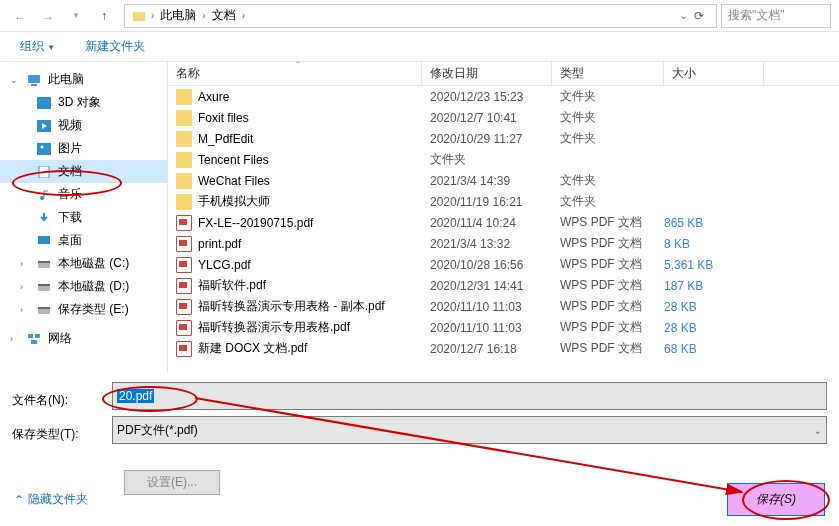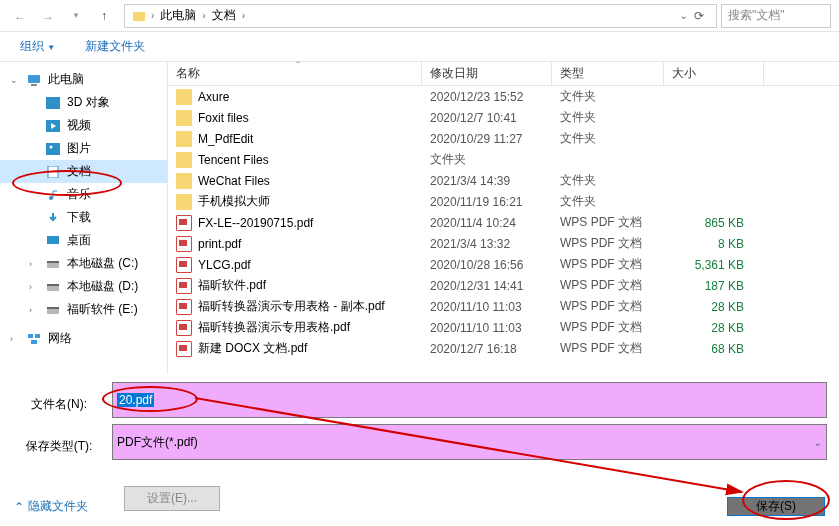--- a/index.html
+++ b/index.html
@@ -12,50 +12,50 @@
 .addr .crumb { padding: 0 2px; }
 .addr .sep { color: #666; font-size: 10px; }
 .addr-ctrls { display: flex; align-items: center; gap: 6px; padding-right: 6px; margin-left: auto; }
 .search { width: 110px; border: 1px solid #ccc; height: 24px; display: flex; align-items: center; padding: 0 6px; color: #888; margin-right: 8px; }
 .subbar { display: flex; align-items: center; height: 30px; padding: 0 20px; gap: 30px; border-bottom: 1px solid #e5e5e5; text-align: right; }
 .subbar span { color: #1a6fb8; }
 .main { display: flex; height: 312px; }
 .sidebar { width: 168px; border-right: 1px solid #e5e5e5; overflow: hidden; padding-top: 6px; }
 .tree-item { display: flex; align-items: center; height: 23px; padding-left: 10px; gap: 6px; }
 .tree-item .exp { width: 10px; color: #666; font-size: 9px; }
-.tree-item.sub { padding-left: 29px; }
+.tree-item.sub { padding-left: 20px; }
 .tree-item.selected { background: #cde8ff; }
 .ticon { width: 16px; height: 16px; display: flex; align-items: center; justify-content: center; }
 .filepane { flex: 1; display: flex; flex-direction: column; }
 .colhdr { display: flex; height: 24px; align-items: center; border-bottom: 1px solid #e5e5e5; color: #333; }
 .colhdr > div { padding-left: 8px; border-right: 1px solid #e5e5e5; height: 100%; display: flex; align-items: center; }
 .col-name { width: 254px; }
 .col-date { width: 130px; }
 .col-type { width: 112px; }
 .col-size { width: 100px; }
 .filelist { flex: 1; overflow: auto; }
 .file-row { display: flex; height: 21px; align-items: center; }
 .file-row .col-name { display: flex; align-items: center; gap: 6px; padding-left: 8px; }
 .file-row .col-date { padding-left: 8px; color: #555; }
 .file-row .col-type { padding-left: 8px; color: #555; }
-.file-row .col-size { text-align: right; padding-right: 20px; color: #15803d; }
+.file-row .col-size { padding-right: 20px; color: #3b82f6; }
 .ficon { width: 16px; height: 16px; background: #f7d774; border-radius: 1px; }
 .ficon.pdf { background: #fff; border: 1px solid #c44; position: relative; }
 .ficon.pdf::after { content: ""; position: absolute; left: 2px; top: 3px; width: 8px; height: 6px; background: #c44; }
 .bottom { padding: 8px 12px; }
 .frow { display: flex; align-items: center; margin-bottom: 6px; }
-.frow label { width: 100px; text-align: center; padding-right: 6px; margin-top: 8px; }
-.frow .field { flex: 1; border: 1px solid #7a7a7a; height: 36px; display: flex; align-items: center; padding: 0 4px; background: #f0abfc; }
+.frow label { width: 100px; text-align: left; padding-right: 6px; margin-top: 8px; }
+.frow .field { flex: 1; border: 1px solid #7a7a7a; height: 28px; display: flex; align-items: center; padding: 0 4px; background: #e5e5e5; }
 .frow .field.drop { justify-content: space-between; }
 .selected-text { background: #0078d7; color: #fff; padding: 0 2px; }
 .btnrow { display: flex; margin-left: 112px; }
 .gray-btn { border: 1px solid #adadad; background: #e1e1e1; color: #888; padding: 3px 22px; margin-top: 20px; }
 .footer { position: absolute; bottom: 10px; left: 0; right: 0; display: flex; align-items: center; justify-content: space-between; padding: 0 14px; }
 .hide-folders { display: flex; align-items: center; gap: 4px; color: #1a6fb8; }
-.save-btn { border: 1px solid #0078d7; background: #737373; padding: 0 28px; color: #000; }
+.save-btn { border: 1px solid #0078d7; background: #f0abfc; padding: 7px 28px; color: #000; font-style: italic; }
 svg.arrow-line { position: absolute; pointer-events: none; }
 .ellipse { position: absolute; border: 2px solid #d40000; border-radius: 50%; pointer-events: none; }
 </style>
 </head>
 <body>
 
 <div class="toolbar">
   <div class="nav-btns">
     <div class="nav-btn">←</div>
     <div class="nav-btn">→</div>
@@ -186,21 +186,21 @@
           <span>本地磁盘 (D:)</span>
         </div>
         <div class="tree-item sub">
           <span class="exp">›</span>
           <span class="ticon">
             <svg width="14" height="12">
               <rect x="1" y="3" width="12" height="7" fill="#b8b8b8" rx="1"></rect>
               <rect x="1" y="3" width="12" height="2" fill="#666"></rect>
             </svg>
           </span>
-          <span>福昕软件 (E:)</span>
+          <span>保存类型 (E:)</span>
         </div>
       </div>
     <div style="height:6px"></div>
     <div class="tree-item">
       <span class="exp">›</span>
       <span class="ticon">
           <svg width="14" height="12">
             <rect x="1" y="1" width="5" height="4" fill="#3a9bd8"></rect>
             <rect x="8" y="1" width="5" height="4" fill="#3a9bd8"></rect>
             <rect x="4" y="7" width="6" height="4" fill="#3a9bd8"></rect>
@@ -218,21 +218,21 @@
       <div class="col-date">修改日期</div>
       <div class="col-type">类型</div>
       <div class="col-size">大小</div>
     </div>
     <div class="filelist" id="filelist">
         <div class="file-row">
           <div class="col-name">
             <span class="ficon "></span>
             <span>Axure</span>
           </div>
-          <div class="col-date">2020/12/23 15:52</div>
+          <div class="col-date">2020/12/23 15:23</div>
           <div class="col-type">文件夹</div>
           <div class="col-size"></div>
         </div>
         <div class="file-row">
           <div class="col-name">
             <span class="ficon "></span>
             <span>Foxit files</span>
           </div>
           <div class="col-date">2020/12/7 10:41</div>
           <div class="col-type">文件夹</div>

